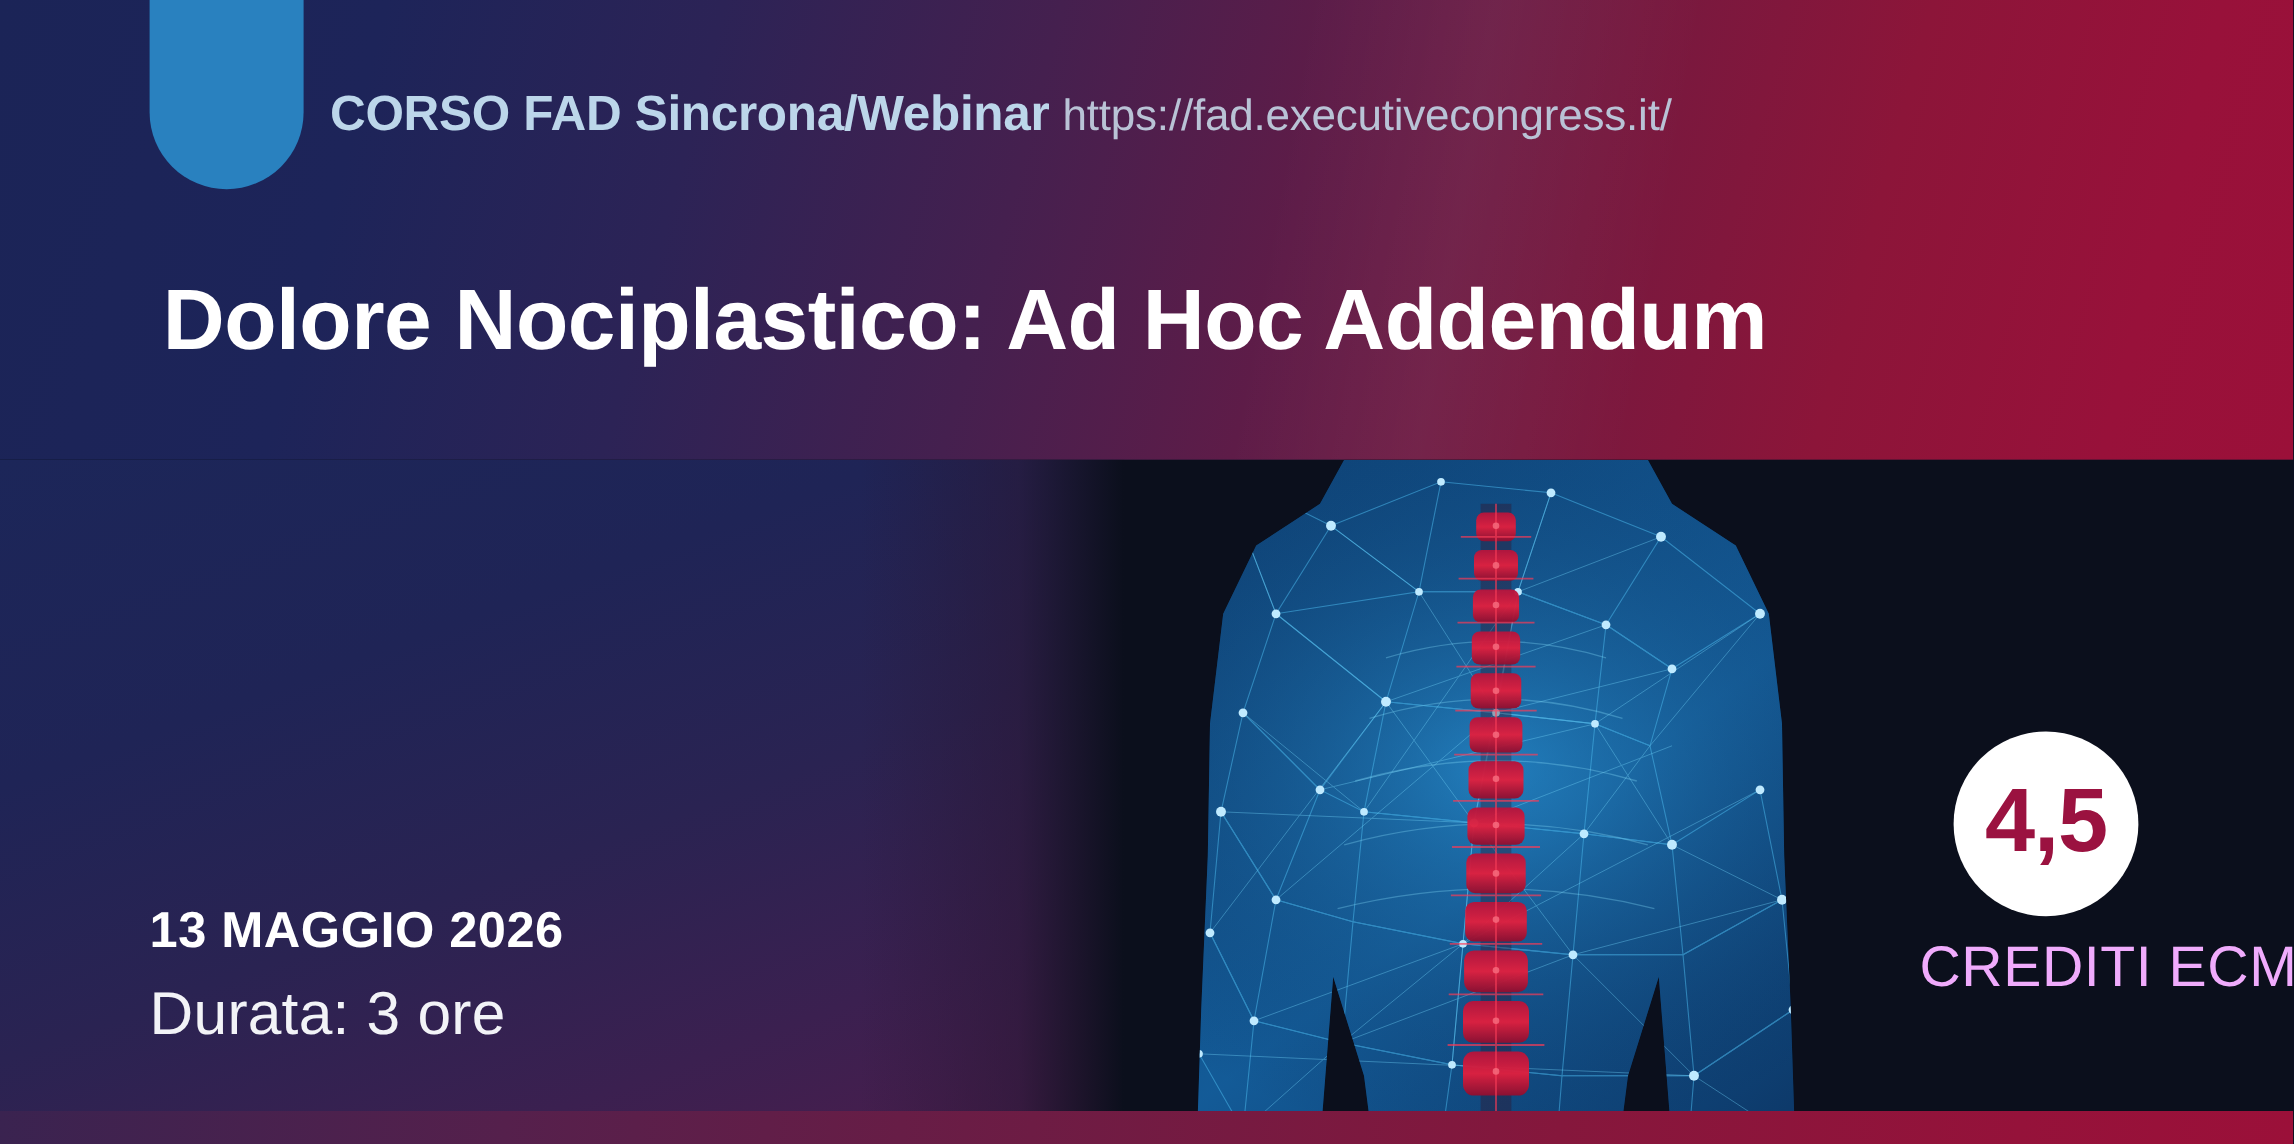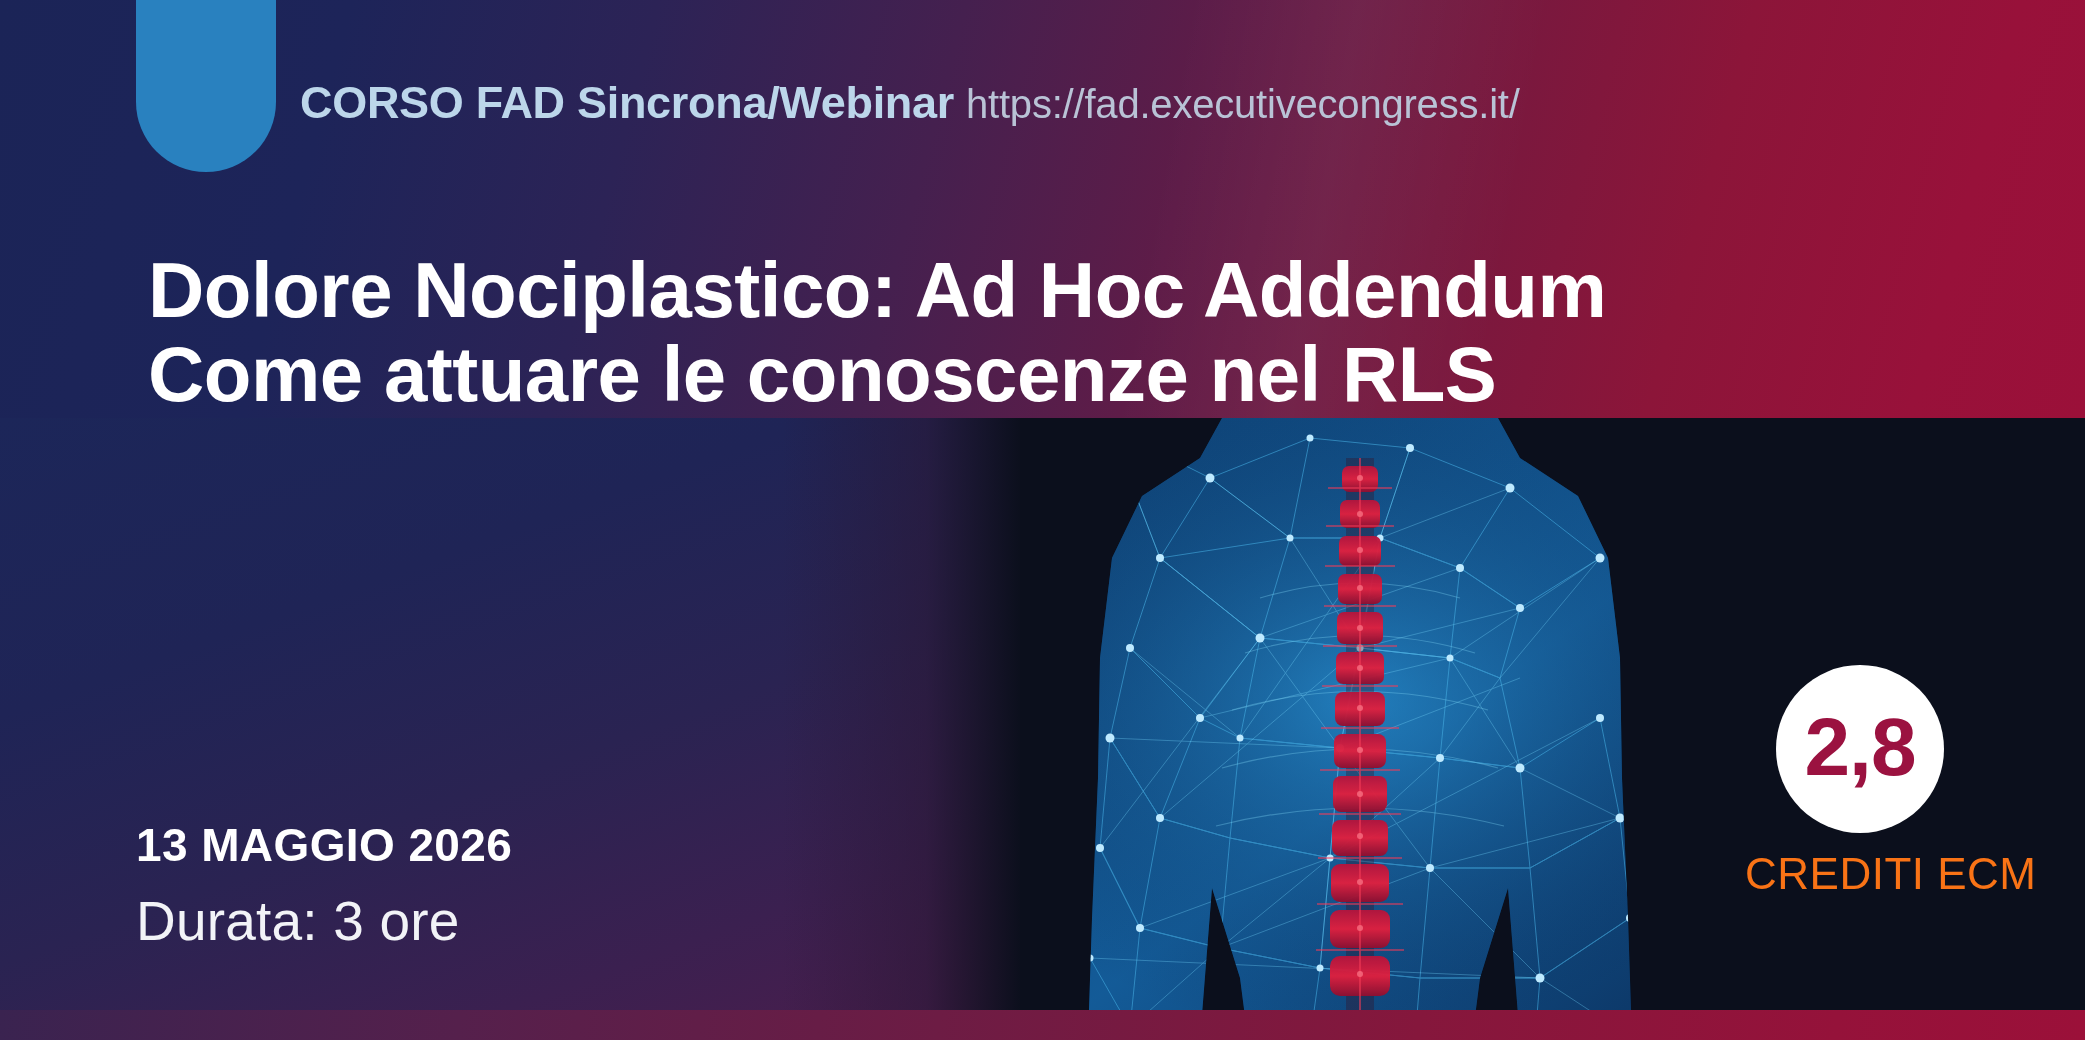--- a/index.html
+++ b/index.html
@@ -90,21 +90,21 @@
   }
   .ecm-circle{
     width:168px;height:168px;border-radius:50%;background:#ffffff;
     margin:0 auto;display:flex;align-items:center;justify-content:center;
   }
   .ecm-num{
     font-size:82px;font-weight:700;color:#9b1240;letter-spacing:-1px;
     line-height:1;transform:translateY(-2px);
   }
   .ecm-label{
-    margin-top:16px;font-size:44px;color:#f97316;font-weight:400;letter-spacing:0.5px;
+    margin-top:16px;font-size:52px;color:#f0abfc;font-weight:400;letter-spacing:0.5px;
     white-space:nowrap;
   }
 
   
   .anatomy{
     position:absolute;left:960px;top:0;width:800px;height:622px;
   }
   .anatomy svg{display:block;width:100%;height:100%;}
 </style>
 </head>
@@ -291,28 +291,27 @@
   </div>
 
   <div class="blue-tab"></div>
 
   <div class="kicker">
     <span class="k-strong">CORSO FAD Sincrona/Webinar</span><span class="k-url">https://fad.executivecongress.it/</span>
   </div>
 
   <h1 class="title">
     <span class="tline">Dolore Nociplastico: Ad Hoc Addendum</span>
-    <span class="tline">Come attuare le conoscenze nel RLS</span>
   </h1>
 
   <div class="datewrap">
     <div class="date-main">13 MAGGIO 2026</div>
     <div class="date-sub">Durata: 3 ore</div>
   </div>
 
   <div class="ecm">
     <div class="ecm-circle">
-      <span class="ecm-num">2,8</span>
+      <span class="ecm-num">4,5</span>
     </div>
     <div class="ecm-label">CREDITI ECM</div>
   </div>
 
 </div>
 
 </body></html>

